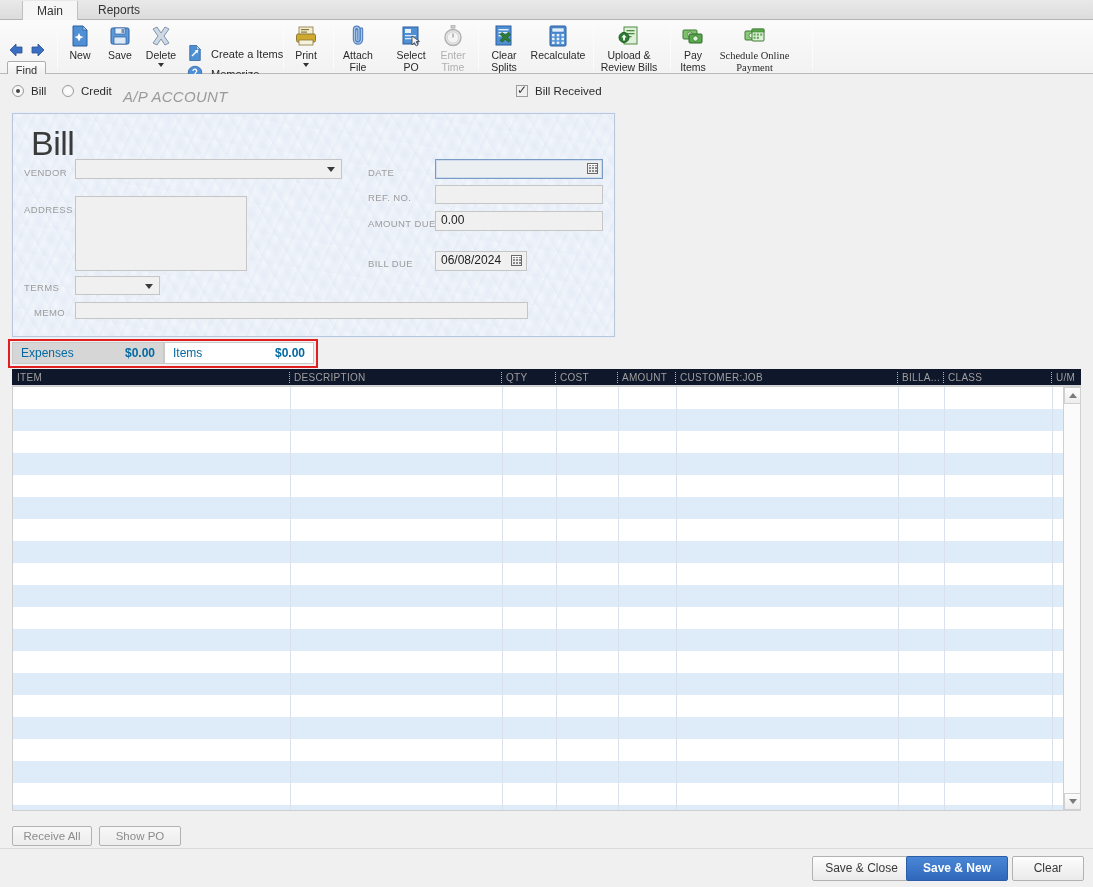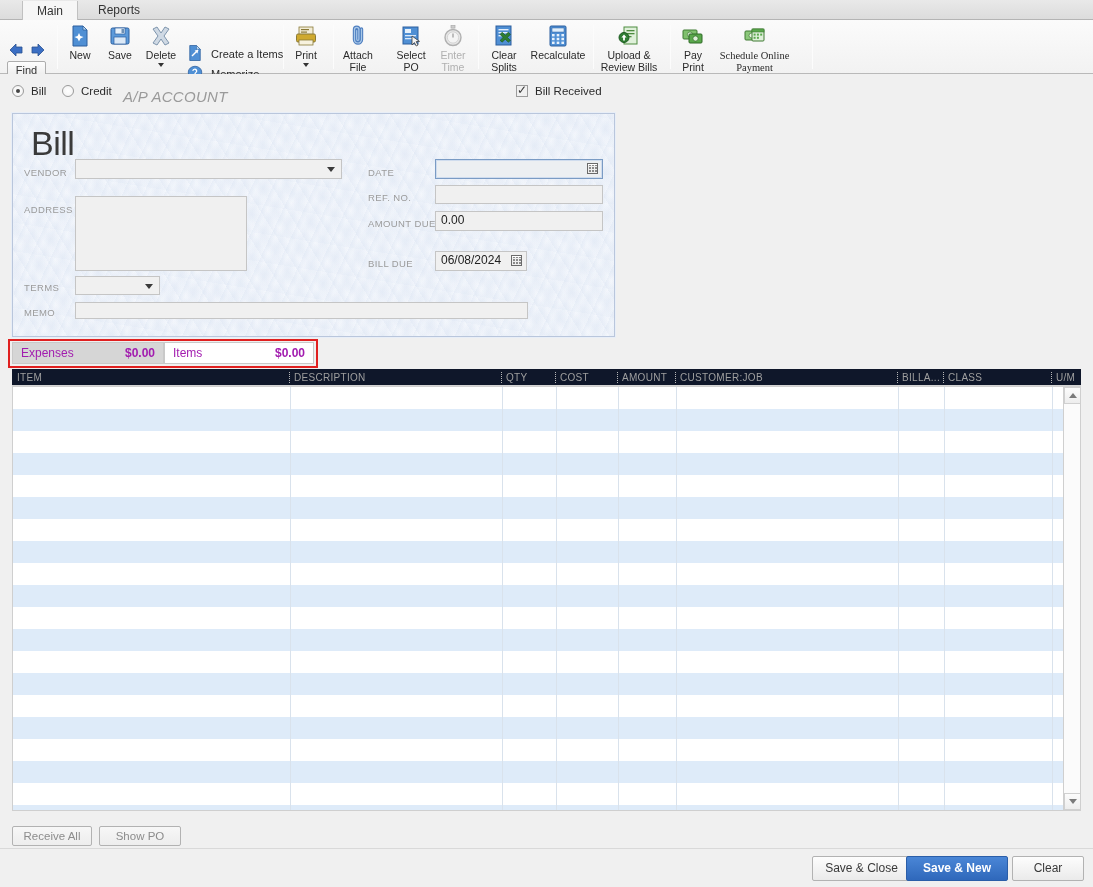--- a/index.html
+++ b/index.html
@@ -141,21 +141,21 @@
   
   .tabzone {
     position: absolute; left: 12px; top: 342px; width: 302px; height: 22px;
   }
   .redbox {
     position: absolute; left: 8px; top: 339px; width: 310px; height: 29px;
     border: 2px solid #e02020; pointer-events: none;
   }
   .eitab {
     position: absolute; top: 0; height: 22px; line-height: 21px;
-    font-size: 12px; color: #a21caf; border: 1px solid #c9c9c9;
+    font-size: 12px; color: #0369a1; border: 1px solid #c9c9c9;
   }
   .eitab .nm { position: absolute; left: 8px; }
   .eitab .amt { position: absolute; right: 8px; font-weight: bold; }
   .eitab.inactive { background: #d6d6d6; }
   .eitab.active { background: #fff; }
 
   
   .gridhead {
     position: absolute; left: 12px; top: 369px; width: 1069px; height: 17px;
     background: #0f172a; border-bottom: 1px solid #d4d4d4;
@@ -389,21 +389,21 @@
     <div class="sep" style="left:670px;"></div>
 
     <div class="rb-item" style="left:674px;width:38px;">
       <svg class="rb-ico" width="24" height="24" viewBox="0 0 24 24">
         <rect x="2" y="6" width="14" height="9" rx="1" fill="#7fc06d" stroke="#3f7a33"></rect>
         <circle cx="9" cy="10.5" r="2.6" fill="#dff0da" stroke="#3f7a33" stroke-width=".7"></circle>
         <rect x="8" y="10" width="13" height="9" rx="1" fill="#5aa84c" stroke="#2f6a26"></rect>
         <circle cx="14.5" cy="14.5" r="2.6" fill="#dff0da" stroke="#2f6a26" stroke-width=".7"></circle>
       </svg>
       <span class="lbl" style="white-space:pre;">Pay
-Print</span>
+Items</span>
     </div>
 
     <div class="rb-item" style="left:701px;width:107px;font-family:Liberation Serif, serif;">
       <svg class="rb-ico" width="24" height="24" viewBox="0 0 24 24">
         <rect x="2" y="7" width="13" height="9" rx="1" fill="#8cc87b" stroke="#3f7a33"></rect>
         <circle cx="8.5" cy="11.5" r="2.5" fill="#e7f5e1" stroke="#3f7a33" stroke-width=".7"></circle>
         <rect x="9" y="5" width="12" height="12" rx="1" fill="#dff0da" stroke="#3f7a33"></rect>
         <rect x="9" y="5" width="12" height="3" fill="#5aa84c" stroke="#3f7a33" stroke-width=".6"></rect>
         <g fill="#5aa84c">
           <rect x="10.6" y="9.6" width="2" height="2"></rect>
@@ -453,21 +453,21 @@
     <div class="fld" style="left:62px;top:82px;width:172px;height:75px;">
       <span></span>
     </div>
 
     <div class="fl" style="left:11px;top:168px;">TERMS</div>
     <div class="fld" style="left:62px;top:162px;width:85px;height:19px;">
       <span></span>
       <span class="dd"></span>
     </div>
 
-    <div class="fl" style="left:11px;top:193px;">MEMO</div>
+    <div class="fl" style="left:1px;top:193px;padding-left:20px;">MEMO</div>
     <div class="fld" style="left:62px;top:188px;width:453px;height:17px;">
       <span></span>
     </div>
 
     <div class="fl" style="left:355px;top:53px;">DATE</div>
     <div class="fld focus" style="left:422px;top:45px;width:168px;height:20px;">
       <span></span>
       <span class="calico" style="right:4px;top:3px;"></span>
     </div>
 

